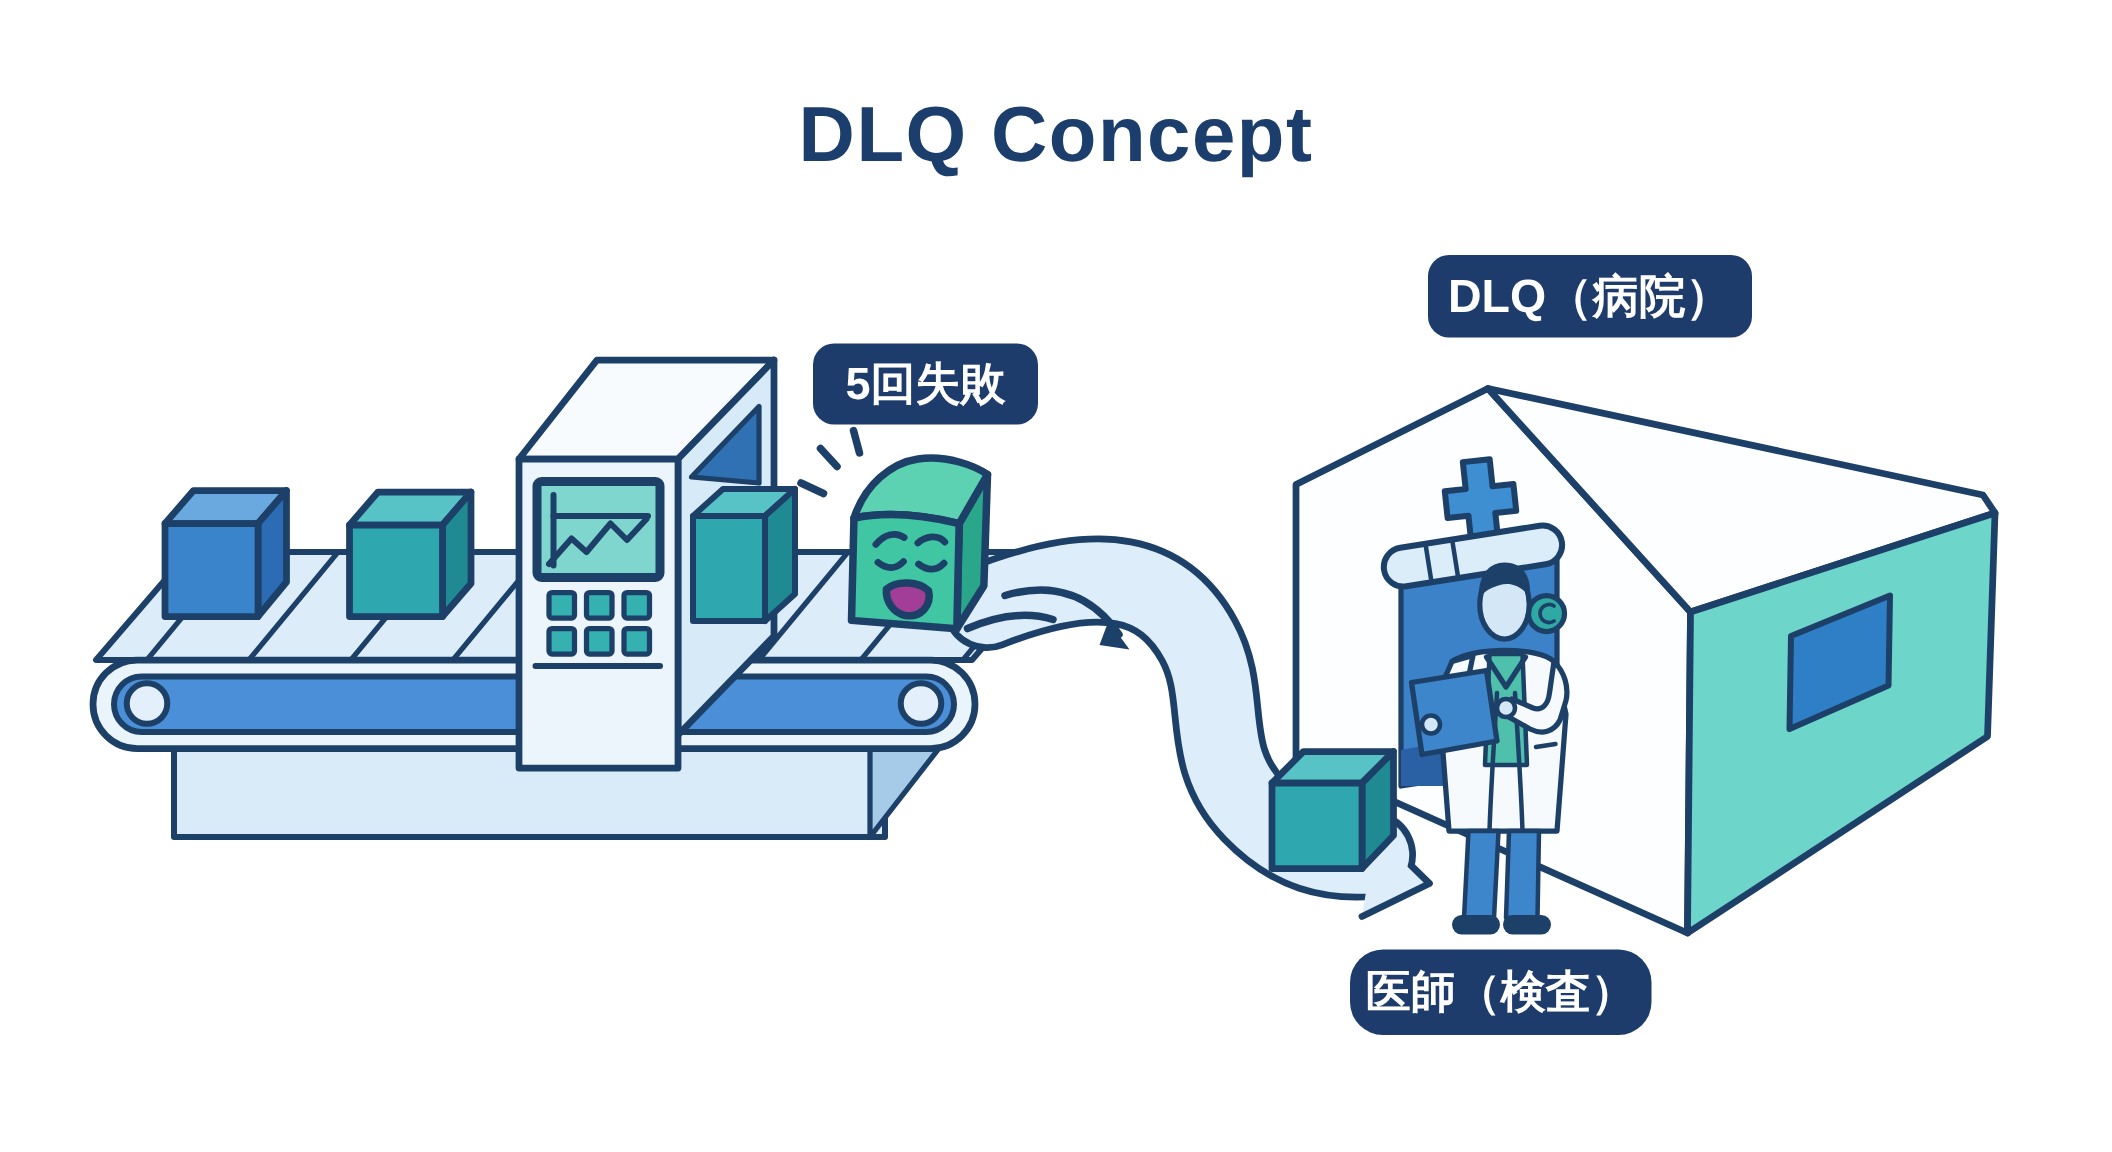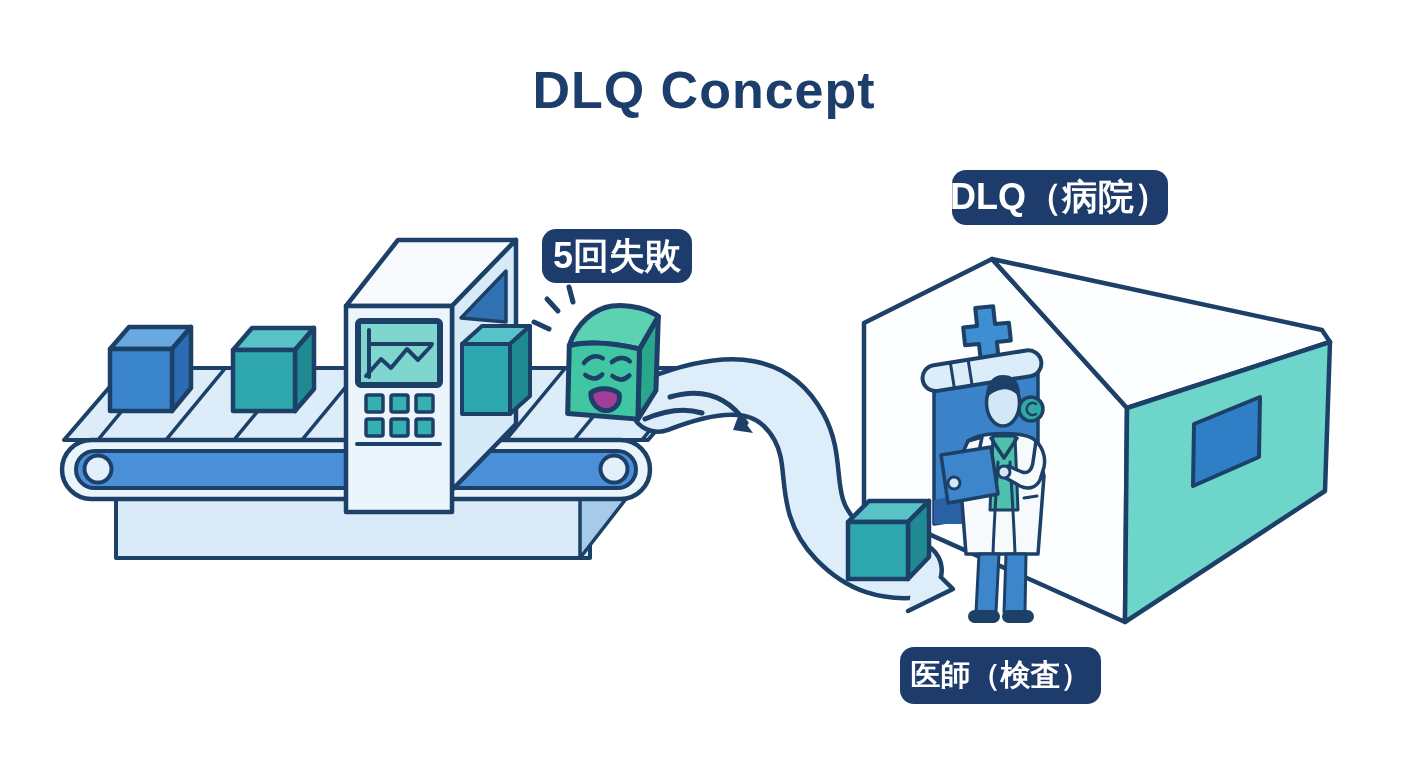--- a/index.html
+++ b/index.html
@@ -6,23 +6,23 @@
   .canvas{position:relative;width:1408px;height:768px;background:#ffffff;overflow:hidden;
           font-family:"Liberation Sans","DejaVu Sans",sans-serif;}
   .canvas svg{position:absolute;left:0;top:0;}
   svg *{stroke-linejoin:round;stroke-linecap:round;}
   .page-title{position:absolute;left:0;right:0;top:60px;text-align:center;
               font-size:52px;font-weight:bold;color:#1c3e6d;letter-spacing:1px;}
   .tag{position:absolute;display:flex;align-items:center;justify-content:center;
        background:#1e3c6b;color:#ffffff;border-radius:14px;font-weight:bold;
        white-space:nowrap;}
   .tag-main  {left:120px;top:242px;width:226px;height:50px;font-size:29px;}
-  .tag-fail  {left:542px;top:229px;width:150px;height:54px;font-size:36px;}
-  .tag-dlq   {left:952px;top:170px;width:216px;height:55px;font-size:36px;}
-  .tag-doctor{left:900px;top:647px;width:201px;height:57px;font-size:30px;}
+  .tag-fail  {left:542px;top:229px;width:150px;height:54px;font-size:30px;}
+  .tag-dlq   {left:952px;top:170px;width:216px;height:55px;font-size:31px;}
+  .tag-doctor{left:900px;top:633px;width:201px;height:57px;font-size:30px;border-radius:22px;}
 </style>
 </head>
 <body>
 
 <div class="canvas">
 
 <svg width="1408" height="768" viewBox="0 0 1408 768">
   <defs>
     <clipPath id="deckclip">
           <polygon points="64,440 648,440 710,368 126,368"></polygon>

